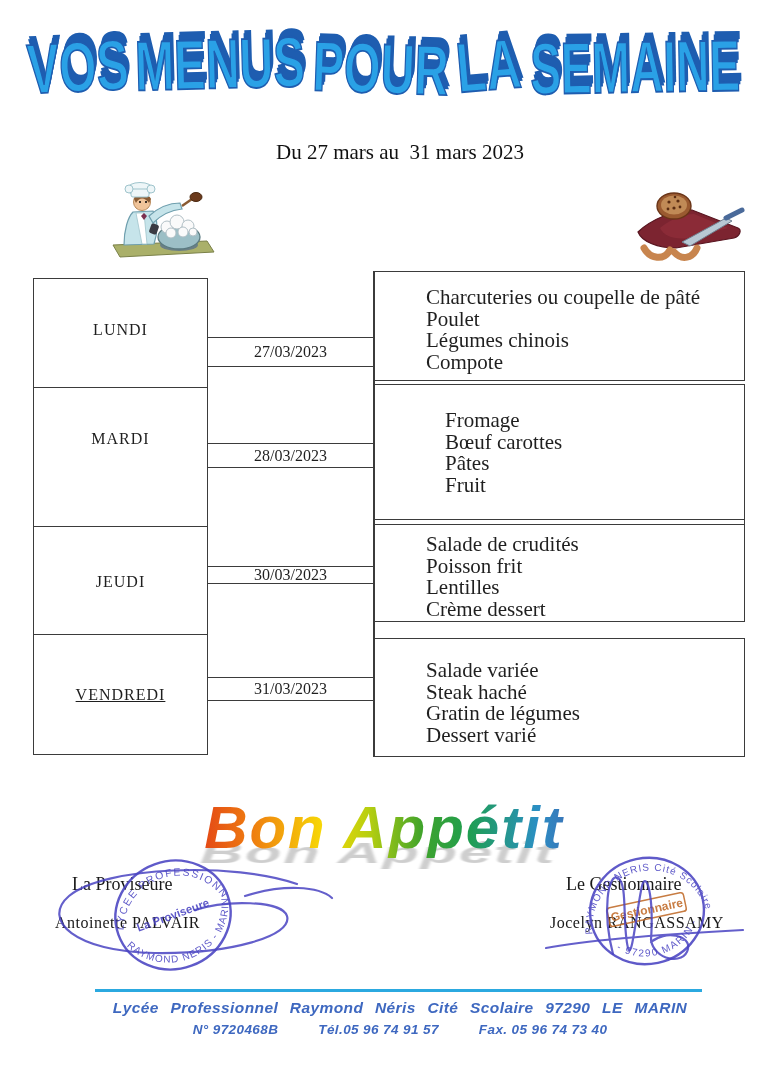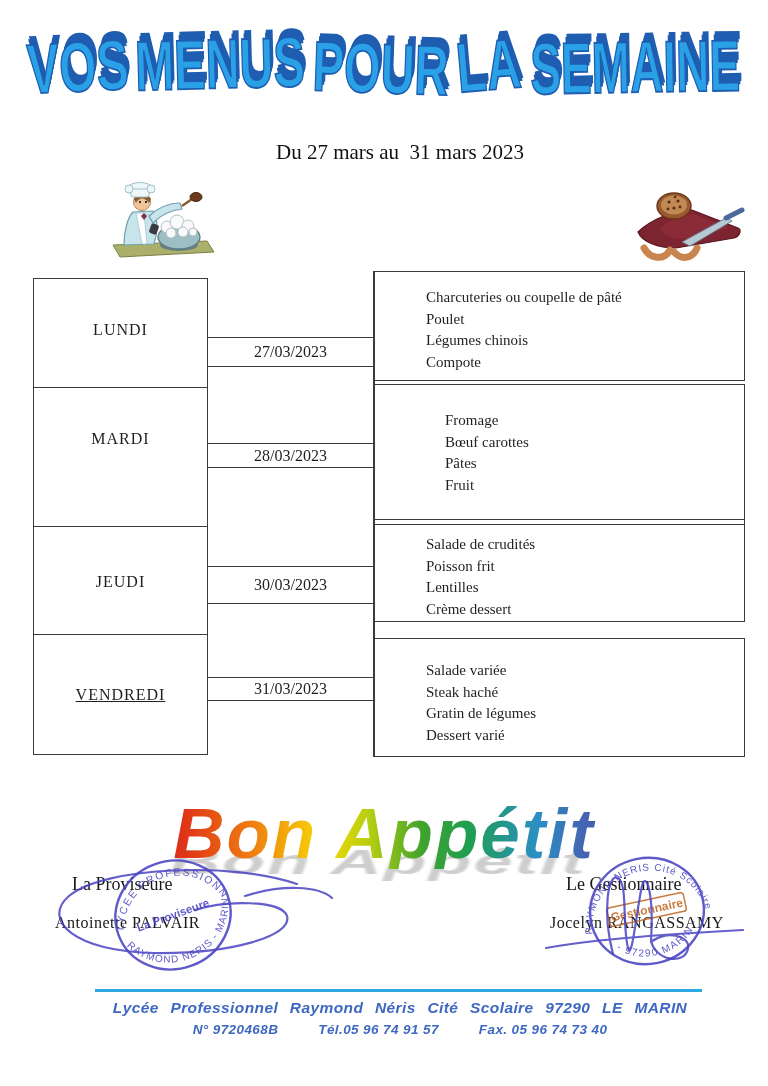--- a/index.html
+++ b/index.html
@@ -45,36 +45,36 @@
   }
   .dl1{top:321px;} .dl2{top:430px;} .dl3{top:573px;} .dl4{top:686px;text-decoration:underline;}
   .mid-vline{position:absolute;left:373px;top:272px;width:1.5px;height:484px;background:#3b3b3b;}
   .date-band{
     position:absolute;left:208px;width:165px;box-sizing:border-box;
     border-top:1.5px solid #3b3b3b;border-bottom:1.5px solid #3b3b3b;
     display:flex;align-items:center;justify-content:center;
     font-size:16px;background:#fff;
   }
   .db1{top:337px;height:30px;} .db2{top:443px;height:25px;}
-  .db3{top:566px;height:38px;} .db4{top:677px;height:24px;}
+  .db3{top:566px;height:18px;} .db4{top:677px;height:24px;}
   .menu-box{
     position:absolute;left:373px;width:372px;box-sizing:border-box;
     border:1.5px solid #3b3b3b;
   }
   .mb1{top:271px;height:110px;} .mb2{top:384px;height:141px;padding-left:19px;}
   .mb3{top:519px;height:103px;} .mb4{top:638px;height:119px;}
-  .menu-items{padding-left:52px;font-size:15px;line-height:21.5px;}
+  .menu-items{padding-left:52px;font-size:21px;line-height:21.5px;}
   .mb1 .menu-items{padding-top:15px;} .mb2 .menu-items{padding-top:25px;}
   .mb3 .menu-items{padding-top:14px;} .mb4 .menu-items{padding-top:21px;}
   
   .bon-appetit{position:absolute;left:0;top:796px;width:768px;height:76px;text-align:center;}
   .ba-layer{
     position:absolute;left:0;width:100%;
     font-family:"Liberation Sans", sans-serif;font-weight:700;font-style:italic;
-    font-size:71px;letter-spacing:2px;white-space:nowrap;line-height:1;
+    font-size:60px;letter-spacing:2px;white-space:nowrap;line-height:1;
   }
   .ba-shadow{top:12px;color:rgba(125,125,125,0.38);filter:blur(1.5px);transform:scale(0.99,0.5) translateX(-6px);transform-origin:center bottom;}
   .ba-main{
     top:2px;
     background:linear-gradient(90deg,#c2182c 16%,#e03418 24%,#ef7f10 33%,#f7d806 42%,#b7cf10 48%,#3fa32b 55%,#1f9e50 61%,#2b8fc4 70%,#4b58ac 78%,#7a3f9e 84%);
     -webkit-background-clip:text;background-clip:text;color:transparent;
   }
   
   .sig-role{position:absolute;font-size:18px;color:#181818;}
   .sig-name{position:absolute;font-size:16px;letter-spacing:0.5px;color:#181818;}

